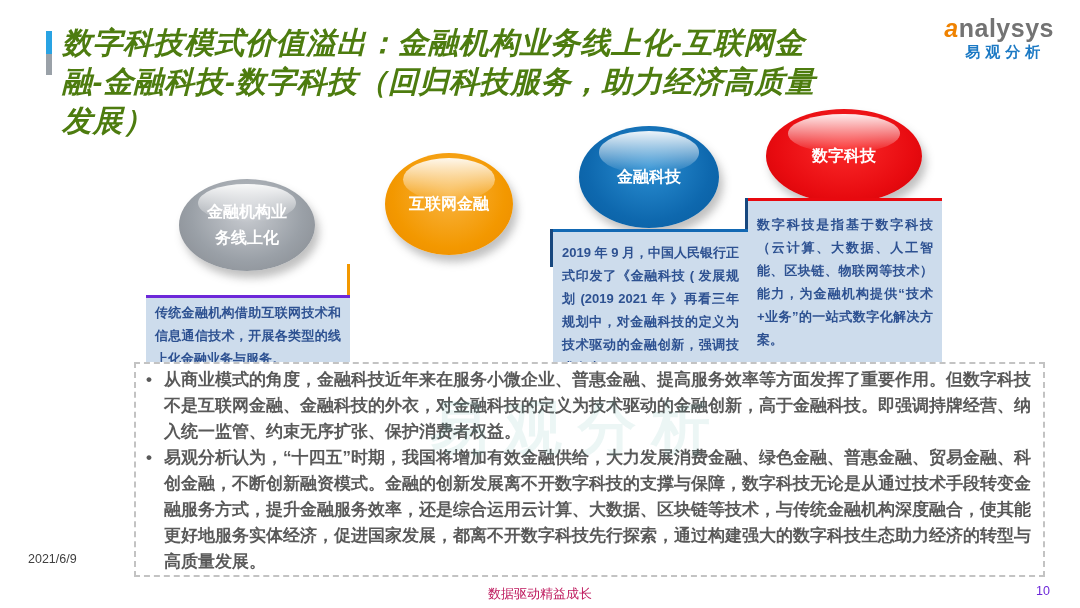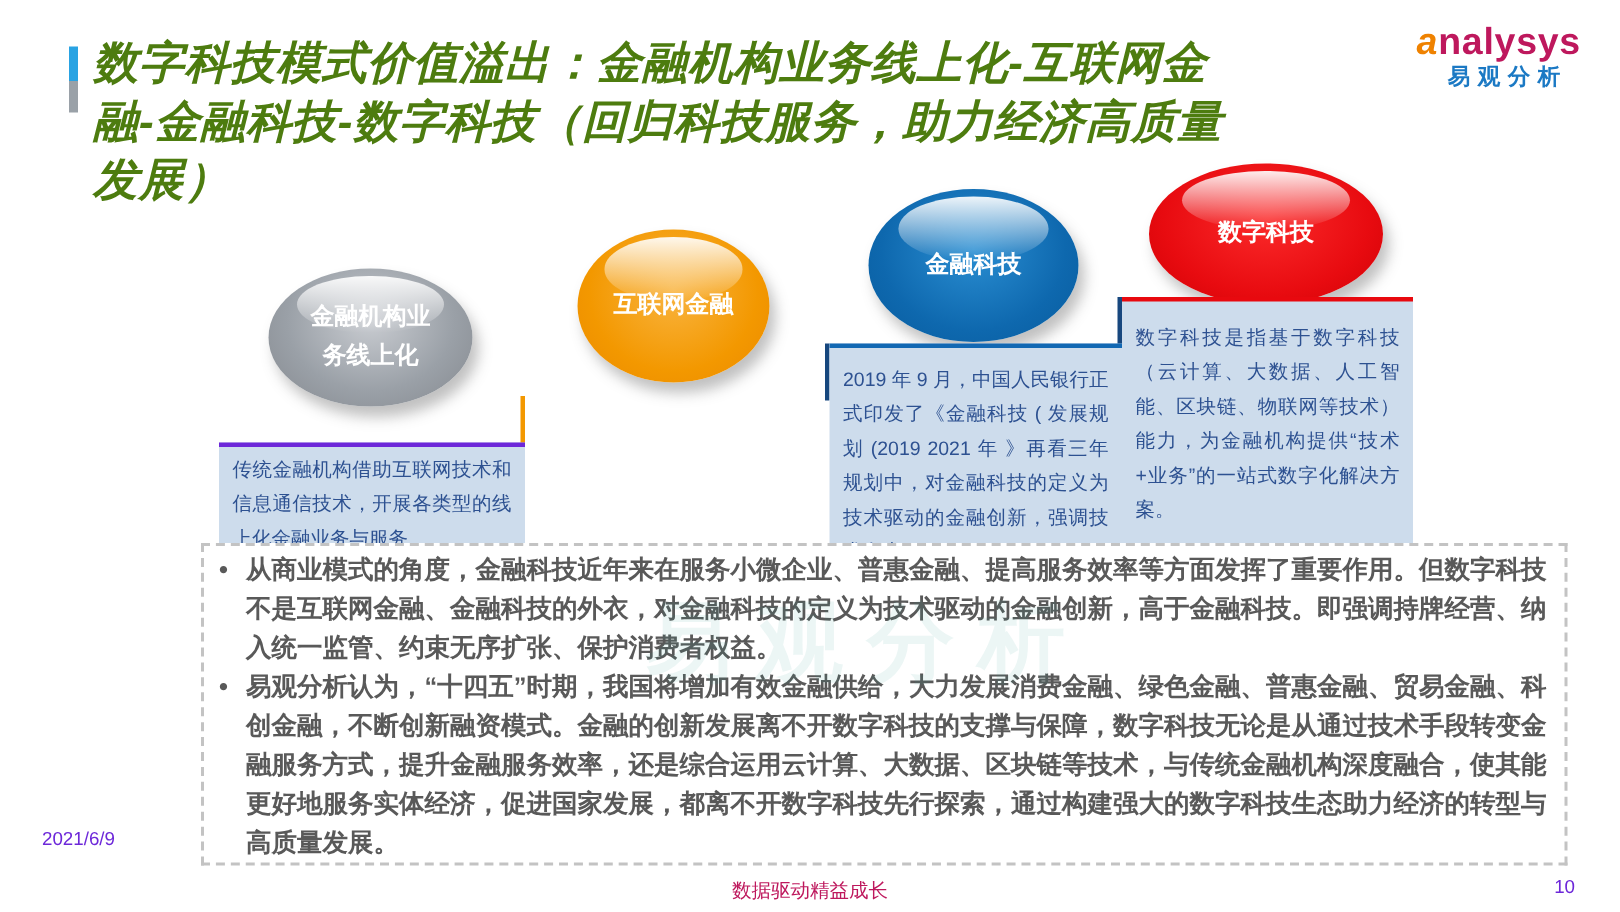--- a/index.html
+++ b/index.html
@@ -14,21 +14,21 @@
     background:linear-gradient(#29a3e3 0 52%,#9aa1a8 52% 100%);
   }
   .page-title{
     position:absolute;left:62px;top:23px;width:768px;
     font-size:30px;line-height:39px;font-weight:700;color:#4d7c0f;
     letter-spacing:0.5px;
     font-style:italic;
   }
   
   .logo{position:absolute;right:26px;top:16px;text-align:center;line-height:1;}
-  .logo-word{display:block;font-size:25px;font-weight:700;color:#be185d;letter-spacing:0.5px;}
+  .logo-word{display:block;font-size:25px;font-weight:700;color:#737373;letter-spacing:0.5px;}
   .logo-word::first-letter{color:#ef8200;font-style:italic;}
   .logo-cn{display:block;margin-top:3px;padding-left:12px;font-size:15px;font-weight:700;color:#1b79c4;letter-spacing:5px;}
   
   .orb{
     position:absolute;border-radius:50%;display:flex;align-items:center;justify-content:center;
     text-align:center;color:#fff;font-weight:700;
     box-shadow:4px 7px 9px rgba(90,90,90,.38);
   }
   .orb::before{
     content:"";position:absolute;left:14%;top:5%;width:72%;height:42%;border-radius:50%;
@@ -41,21 +41,21 @@
   .orb2{left:385px;top:153px;width:128px;height:102px;
     background:radial-gradient(ellipse at 50% 40%,#f9b440 0%,#f39800 62%,#ea8900 100%);}
   .orb3{left:579px;top:126px;width:140px;height:102px;
     background:radial-gradient(ellipse at 50% 40%,#2a8ed2 0%,#0e68ae 62%,#085b9d 100%);}
   .orb4{left:766px;top:109px;width:156px;height:94px;
     background:radial-gradient(ellipse at 50% 40%,#fb2a2a 0%,#e80b10 62%,#ce0004 100%);}
   
   .step{position:absolute;background:#cddcec;box-sizing:border-box;}
   .step .step-text{
     padding:3px 9px 0 9px;font-size:13px;line-height:23px;color:#2d5191;
-    text-align:justify;font-weight:400;
+    text-align:justify;font-weight:700;
   }
   .step1{left:146px;top:295px;width:204px;height:68px;border-top:3px solid #6d28d9;}
   .step2{left:350px;top:264px;width:203px;height:99px;border-top:3px solid #f39800;}
   .step2 .step-text{padding-top:9px;}
   .step3{left:553px;top:229px;width:195px;height:134px;border-top:3px solid #1268b3;}
   .step3 .step-text{padding-top:9px;}
   .step4{left:748px;top:198px;width:194px;height:165px;border-top:3px solid #e8090f;}
   .step4 .step-text{padding-top:12px;}
   .riser{position:absolute;width:3px;}
   .riser2{left:347px;top:264px;height:34px;background:#f39800;}
@@ -71,21 +71,21 @@
   .bullet-marker{width:18px;flex:none;font-size:17px;line-height:26px;color:#595959;font-weight:700;}
   .bullet-text{
     flex:1;font-size:17px;line-height:26px;color:#595959;font-weight:600;text-align:justify;
   }
   
   .watermark{
     position:absolute;left:430px;top:390px;font-size:58px;font-weight:700;
     color:rgba(40,150,140,.09);letter-spacing:16px;pointer-events:none;z-index:5;
   }
   
-  .footer-date{position:absolute;left:28px;top:552px;font-size:12.5px;color:#6d28d9;}
+  .footer-date{position:absolute;left:28px;top:552px;font-size:12.5px;color:#404040;}
   .footer-slogan{position:absolute;left:0;top:585px;width:100%;text-align:center;font-size:13px;color:#be185d;}
   .footer-page{position:absolute;right:30px;top:584px;font-size:12.5px;color:#6d28d9;}
 </style>
 </head>
 <body>
 
 <div class="slide">
 
   <div class="title-accent"></div>
   <div class="page-title">数字科技模式价值溢出：金融机构业务线上化-互联网金融-金融科技-数字科技（回归科技服务，助力经济高质量发展）</div>

